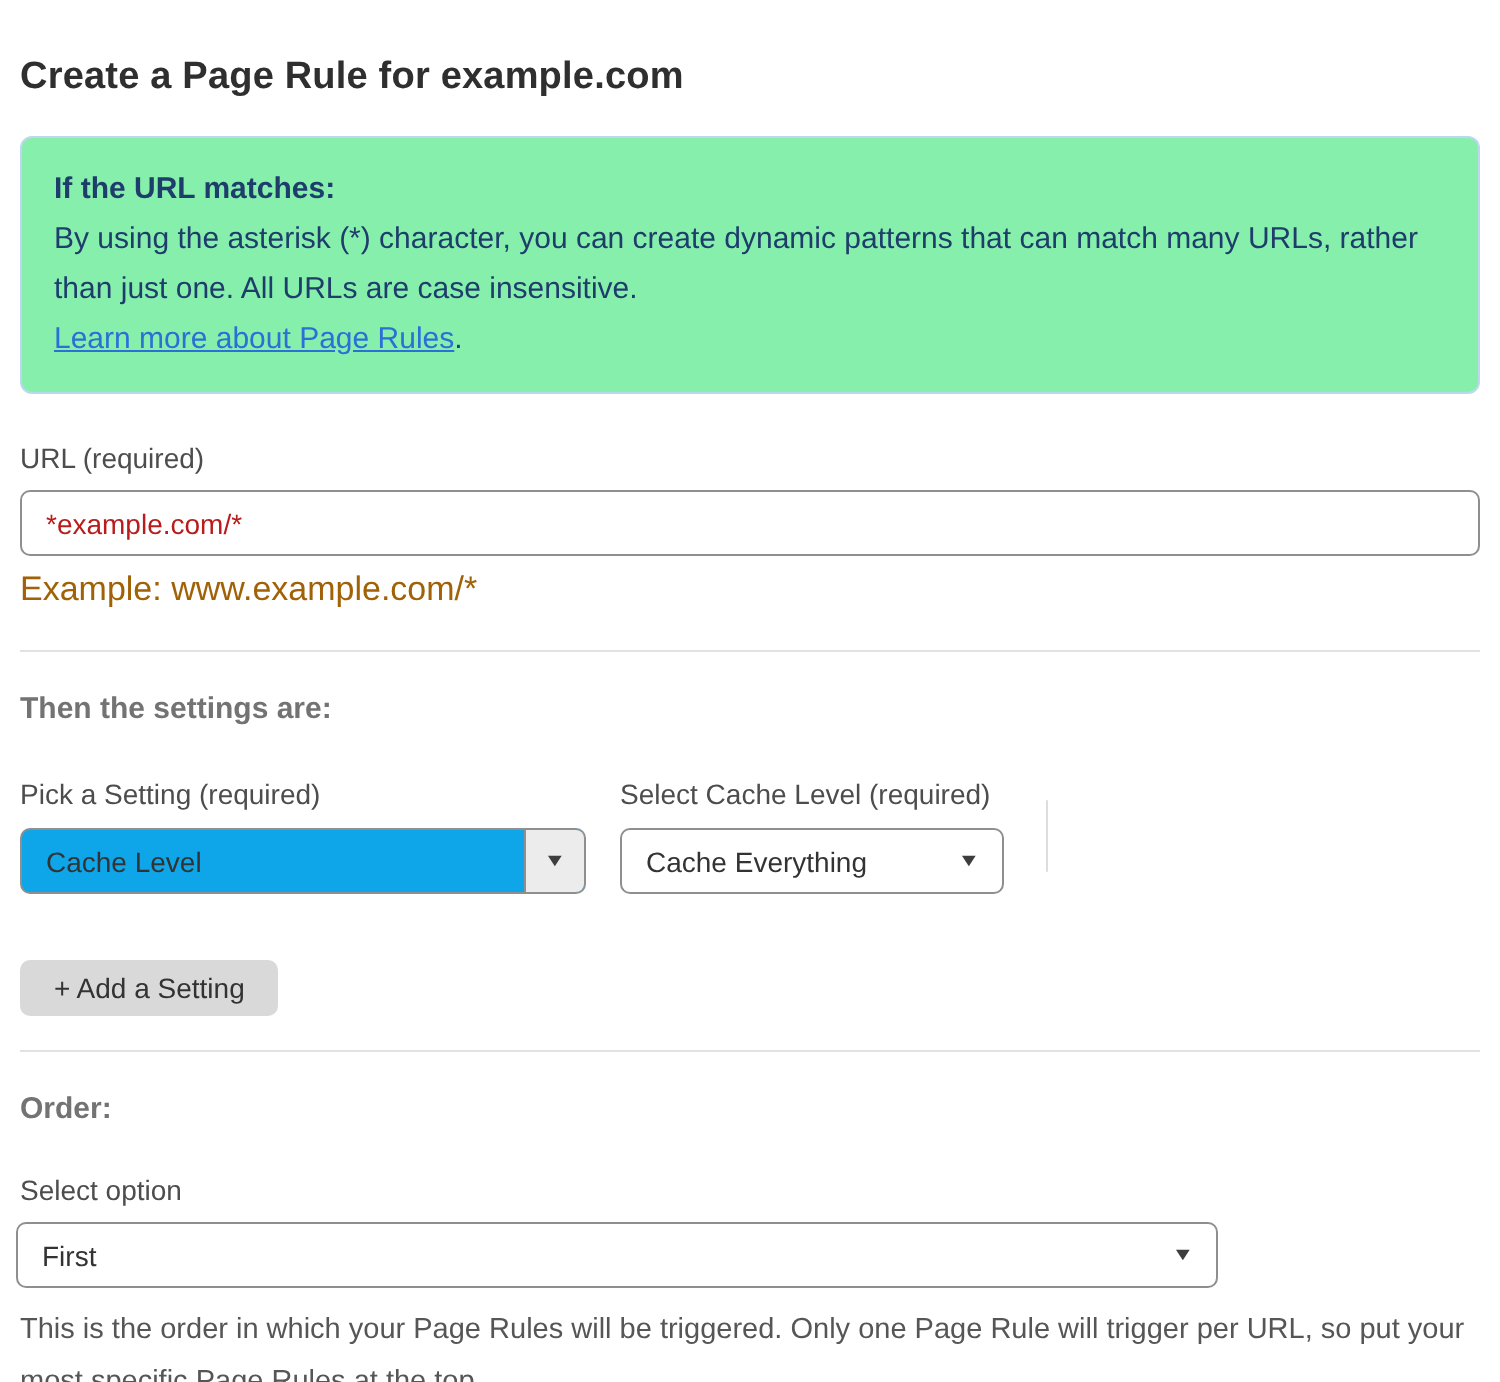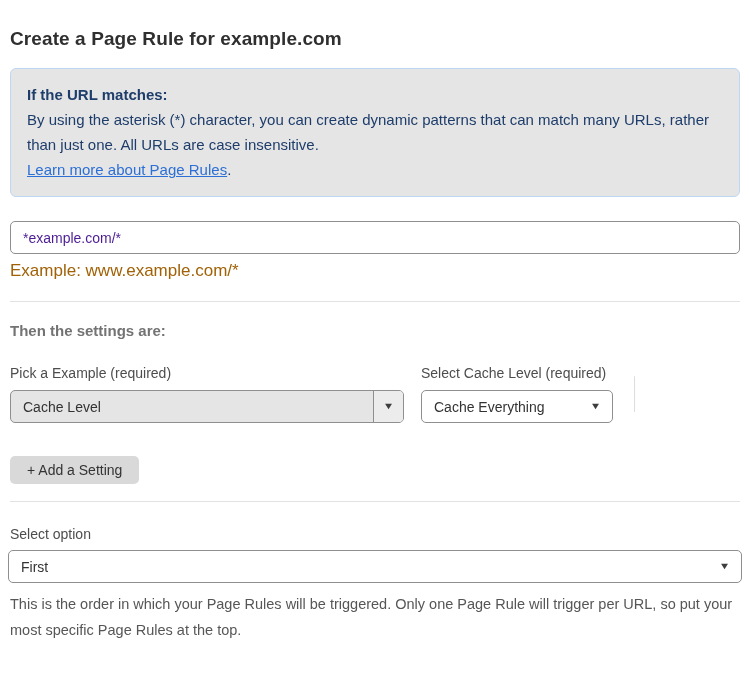--- a/index.html
+++ b/index.html
@@ -16,21 +16,21 @@
     padding: 8px 10px 0 10px;
   }
   .page-title {
     font-size: 19px;
     font-weight: 700;
     color: #2f2f2f;
     margin: 20px 0 18px 0;
     letter-spacing: 0.1px;
   }
   .info-box {
-    background: #e5e5e5;
+    background: #86efac;
     border: 1px solid #bdd7f2;
     border-radius: 6px;
     padding: 13px 16px 14px 16px;
     color: #1e3d6b;
     font-size: 15px;
     line-height: 1.67;
     margin-bottom: 24px;
   }
   .info-box .info-heading {
     font-weight: 700;
@@ -47,21 +47,21 @@
     color: #4d4d4d;
     margin-bottom: 8px;
   }
   .text-input {
     width: 730px;
     height: 33px;
     border: 1px solid #8f8f8f;
     border-radius: 5px;
     font-family: "Liberation Sans", sans-serif;
     font-size: 14px;
-    color: #4c1d95;
+    color: #b91c1c;
     padding: 0 12px;
     background: #ffffff;
     outline: none;
     display: block;
   }
   .helper-text {
     font-size: 17px;
     color: #a16207;
     margin-top: 7px;
   }
@@ -79,25 +79,25 @@
   .settings-row {
     display: flex;
     gap: 17px;
     align-items: flex-end;
     margin-bottom: 33px;
   }
   .setting-col .field-label { margin-bottom: 9px; }
   .combo {
     display: flex;
     align-items: stretch;
-    width: 394px;
+    width: 283px;
     height: 33px;
     border: 1px solid #8f8f8f;
     border-radius: 5px;
-    background: #e5e5e5;
+    background: #0ea5e9;
     overflow: hidden;
     cursor: pointer;
   }
   .combo .combo-text {
     flex: 1;
     display: flex;
     align-items: center;
     padding: 0 12px;
     font-size: 14px;
     color: #333333;
@@ -117,21 +117,21 @@
     height: 33px;
     border: 1px solid #8f8f8f;
     border-radius: 5px;
     background: #ffffff;
     padding: 0 12px;
     font-size: 14px;
     color: #333333;
     cursor: pointer;
   }
   .select-box.cache-level-select { width: 192px; }
-  .select-box.order-select { width: 734px; margin-left: -2px; text-align: center; }
+  .select-box.order-select { width: 601px; margin-left: -2px; text-align: center; }
   .chevron {
     font-size: 9px;
     color: #3d3d3d;
     line-height: 1;
     transform: scaleX(1.3);
   }
   .setting-divider {
     width: 1px;
     height: 36px;
     background: #dddddd;
@@ -172,30 +172,31 @@
   <h1 class="page-title">Create a Page Rule for example.com</h1>
 
   <div class="info-box">
     <div class="info-heading">If the URL matches:</div>
     <div class="info-body">By using the asterisk (*) character, you can create dynamic patterns that can match many URLs, rather than just one. All URLs are case insensitive.</div>
     <div>
       <a class="info-link">Learn more about Page Rules</a><span>.</span>
     </div>
   </div>
 
+  <div class="field-label">URL (required)</div>
   <input class="text-input" type="text" value="*example.com/*" style="">
   <div class="helper-text">Example: www.example.com/*</div>
 
   <hr class="divider">
 
   <div class="section-heading">Then the settings are:</div>
 
   <div class="settings-row">
     <div class="setting-col">
-      <div class="field-label">Pick a Example (required)</div>
+      <div class="field-label">Pick a Setting (required)</div>
       <div class="combo">
         <div class="combo-text">Cache Level</div>
         <div class="combo-arrow-btn">
           <span class="chevron">▼</span>
         </div>
       </div>
     </div>
     <div class="setting-col">
       <div class="field-label">Select Cache Level (required)</div>
       <div class="select-box cache-level-select">
@@ -204,20 +205,21 @@
       </div>
     </div>
     <div class="setting-divider"></div>
   </div>
 
   <button class="btn btn-gray">+ Add a Setting</button>
 
   <hr class="divider" style="margin-top: 17px;">
 
   <div class="order-section">
+    <div class="section-heading" style="margin-bottom: 0;">Order:</div>
     <div class="field-label">Select option</div>
     <div class="select-box order-select">
       <span>First</span>
       <span class="chevron">▼</span>
     </div>
     <div class="order-help">This is the order in which your Page Rules will be triggered. Only one Page Rule will trigger per URL, so put your most specific Page Rules at the top.</div>
   </div>
 
   
 

